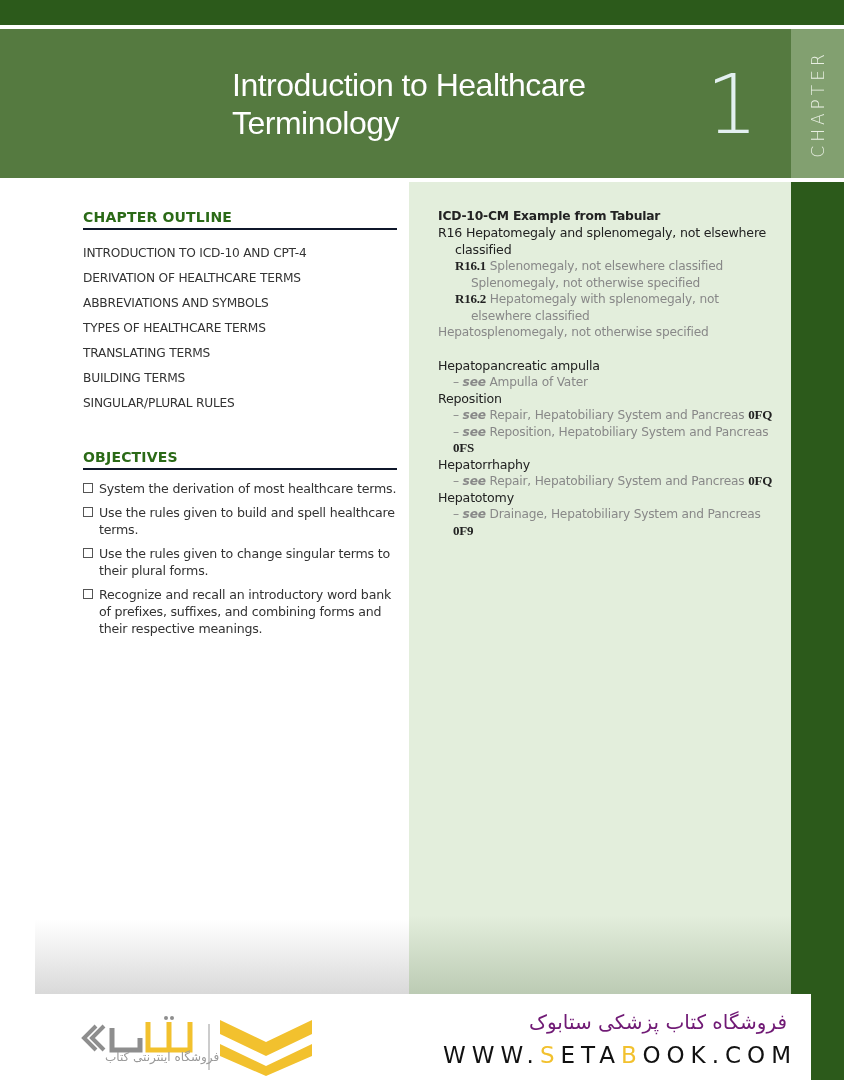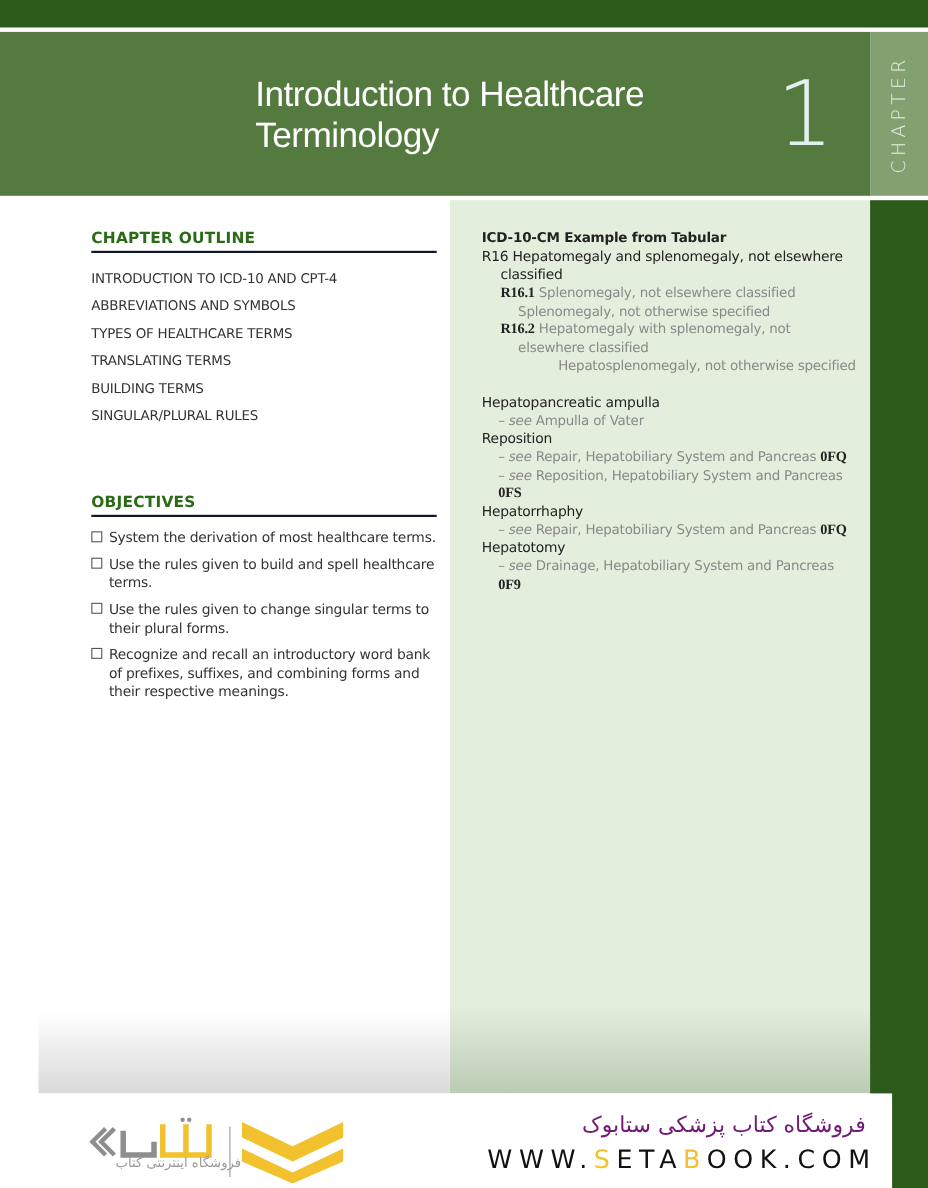--- a/index.html
+++ b/index.html
@@ -46,23 +46,23 @@
   .objective-item { display: flex; font-size: 12.6px; color: #333; line-height: 17px; margin-bottom: 7px; font-family: "DejaVu Sans", sans-serif; letter-spacing: -0.2px; }
   .checkbox { flex: 0 0 10px; width: 10px; height: 10px; border: 1px solid #555; margin: 3px 6px 0 0; background: #fff; }
 
   .examples { position: absolute; left: 438px; top: 208px; width: 340px; font-family: "DejaVu Sans", sans-serif; letter-spacing: -0.2px; }
   .ex-heading { font-weight: bold; font-size: 12.3px; color: #222; line-height: 17px; }
   .ex-main { font-size: 12.6px; color: #222; line-height: 16.5px; }
   .ex-main.indent-cont { padding-left: 17px; text-indent: -17px; }
   .ex-sub { font-size: 12.2px; color: #888; line-height: 16.5px; padding-left: 17px; }
   .ex-sub .code { font-family: "Liberation Serif", serif; font-weight: bold; color: #222; font-size: 13px; }
   .ex-sub .cont { display: block; padding-left: 16px; }
-  .ex-note { font-size: 12.2px; color: #888; line-height: 16.5px; text-align: right; }
+  .ex-note { font-size: 12.2px; color: #888; line-height: 16.5px; }
   .ex-see { font-size: 12.2px; color: #888; line-height: 16.5px; padding-left: 15px; }
-  .ex-see .see { font-style: italic; }
+  .ex-see .see { font-style: italic; font-weight: bold; }
   .ex-see .code { font-family: "Liberation Serif", serif; font-weight: bold; color: #222; font-size: 13px; }
   .spacer { height: 17px; }
 
   .footer { position: absolute; left: 35px; top: 994px; width: 776px; height: 86px; background: #ffffff; }
   .footer-fa { position: absolute; right: 24px; top: 16px; font-size: 20px; color: #701a75; font-family: "DejaVu Sans", sans-serif; direction: rtl; }
   .footer-url { position: absolute; right: 14px; top: 48px; font-size: 23px; letter-spacing: 6px; color: #111; font-family: "DejaVu Sans", sans-serif; }
   .footer-url .hl { color: #f2c12e; }
   .logo { position: absolute; left: 35px; top: 22px; width: 260px; height: 60px; }
   .logo-sub { position: absolute; left: 70px; top: 56px; font-size: 12px; color: #9a9a9a; font-family: "DejaVu Sans", sans-serif; direction: rtl; }
 </style>
@@ -83,20 +83,21 @@
 
 <div class="right-panel"></div>
 <div class="right-panel-fade"></div>
 <div class="left-fade"></div>
 <div class="side-bar"></div>
 
 <div class="section" style="top:209px;">
   <div class="section-heading">CHAPTER OUTLINE</div>
   <ul class="outline-list">
     <li class="outline-item">INTRODUCTION TO ICD-10 AND CPT-4</li>
+    <li class="outline-item">DERIVATION OF HEALTHCARE TERMS</li>
     <li class="outline-item">ABBREVIATIONS AND SYMBOLS</li>
     <li class="outline-item">TYPES OF HEALTHCARE TERMS</li>
     <li class="outline-item">TRANSLATING TERMS</li>
     <li class="outline-item">BUILDING TERMS</li>
     <li class="outline-item">SINGULAR/PLURAL RULES</li>
   </ul>
 </div>
 
 <div class="section" style="top:449px;">
   <div class="section-heading">OBJECTIVES</div>

